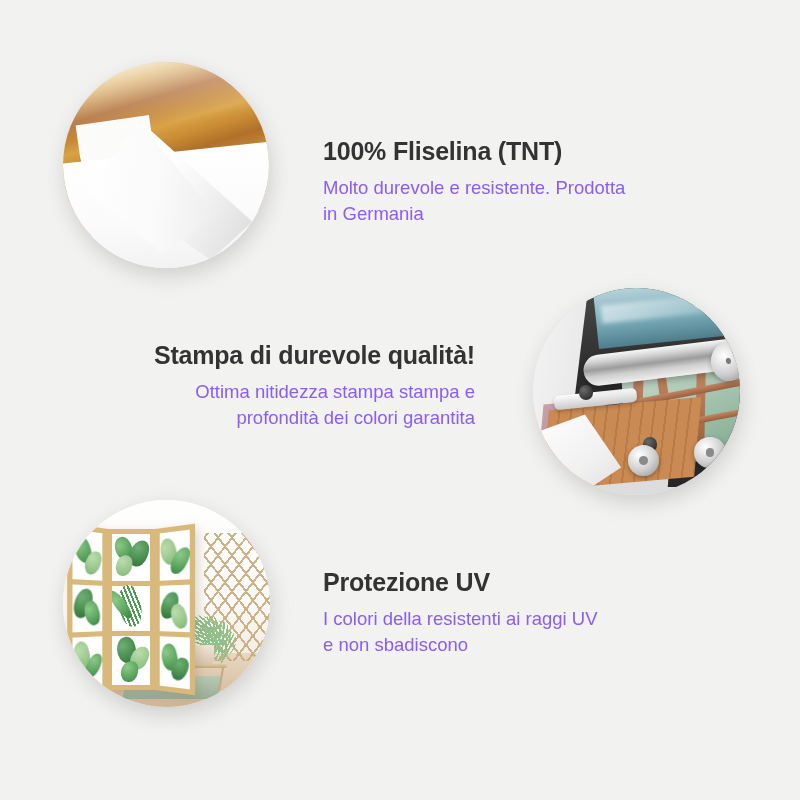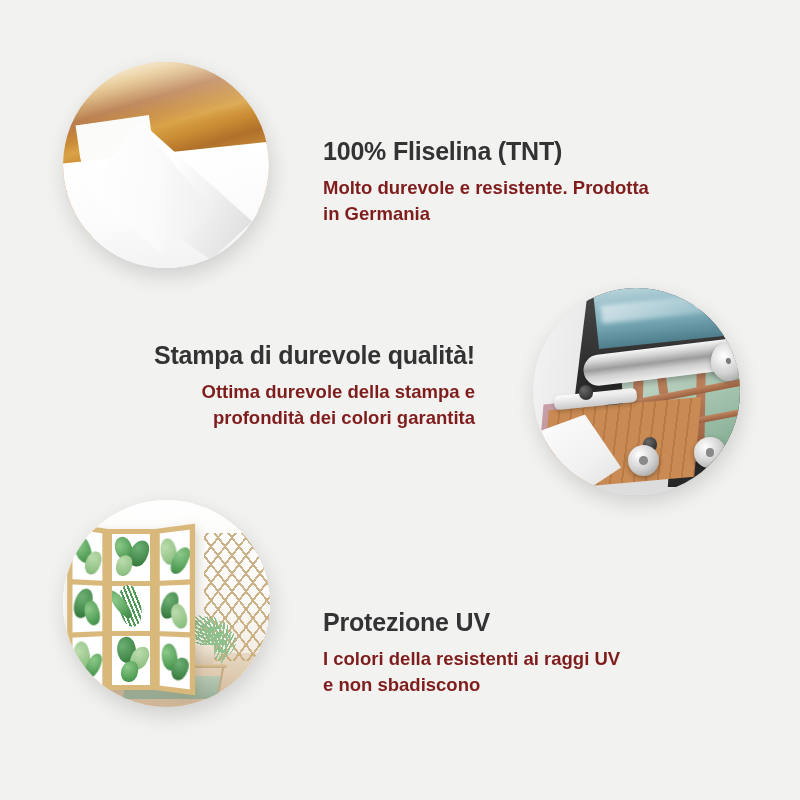--- a/index.html
+++ b/index.html
@@ -32,25 +32,24 @@
   .heading{
     font-size:25px;
     font-weight:bold;
     color:#333333;
     letter-spacing:-0.2px;
     line-height:1.2;
     white-space:nowrap;
   }
   .body{
     font-size:18.5px;
-    color:#7f1d1d;
+    color:#8b5cf6;
     line-height:1.38;
     margin-top:9px;
     white-space:pre-line;
-    font-weight:bold;
   }
   .align-right .heading, .align-right .body{ text-align:right; }
 
   
   #c1{ left:63px; top:62px; width:206px; height:206px; }
   #c1 .circle{ background:#fbfbfa; }
   .wp-stripes{
     position:absolute;
     left:-12%; top:-14%; width:128%; height:92%;
     background:
@@ -310,21 +309,21 @@
     position:absolute; right:-2%; top:16%; width:34%; height:62%;
     background:
       repeating-linear-gradient(52deg, transparent 0 9px, #c8ac7e 9px 11px),
       repeating-linear-gradient(-52deg, transparent 0 9px, #c8ac7e 9px 11px);
     opacity:.92;
   }
 
   
   #t1{ left:323px; top:136px; width:400px; }
   #t2{ left:110px; top:340px; width:365px; }
-  #t3{ left:323px; top:567px; width:400px;margin-top:40px; }
+  #t3{ left:323px; top:567px; width:400px; }
 </style>
 </head>
 <body>
 
 <div id="page">
 
   <div class="circle-wrap" id="c1">
     <div class="circle">
       <div class="wp-stripes"></div>
       <div class="wp-gloss"></div>
@@ -365,21 +364,21 @@
       <div class="pr-roller-cap">
           <div class="dot"></div>
         </div>
       <div class="pr-wheel" style="left:46%;top:76%;"></div>
       <div class="pr-wheel" style="left:78%;top:72%;"></div>
     </div>
   </div>
 
   <div class="text-block align-right" id="t2">
     <div class="heading">Stampa di durevole qualità!</div>
-    <div class="body">Ottima durevole della stampa e
+    <div class="body">Ottima nitidezza stampa stampa e
 profondità dei colori garantita</div>
   </div>
 
   <div class="circle-wrap" id="c3">
     <div class="circle">
       <div class="rm-bg"></div>
       <div class="rm-floor"></div>
       <div class="rm-rug"></div>
       <div class="rm-trellis"></div>
 

